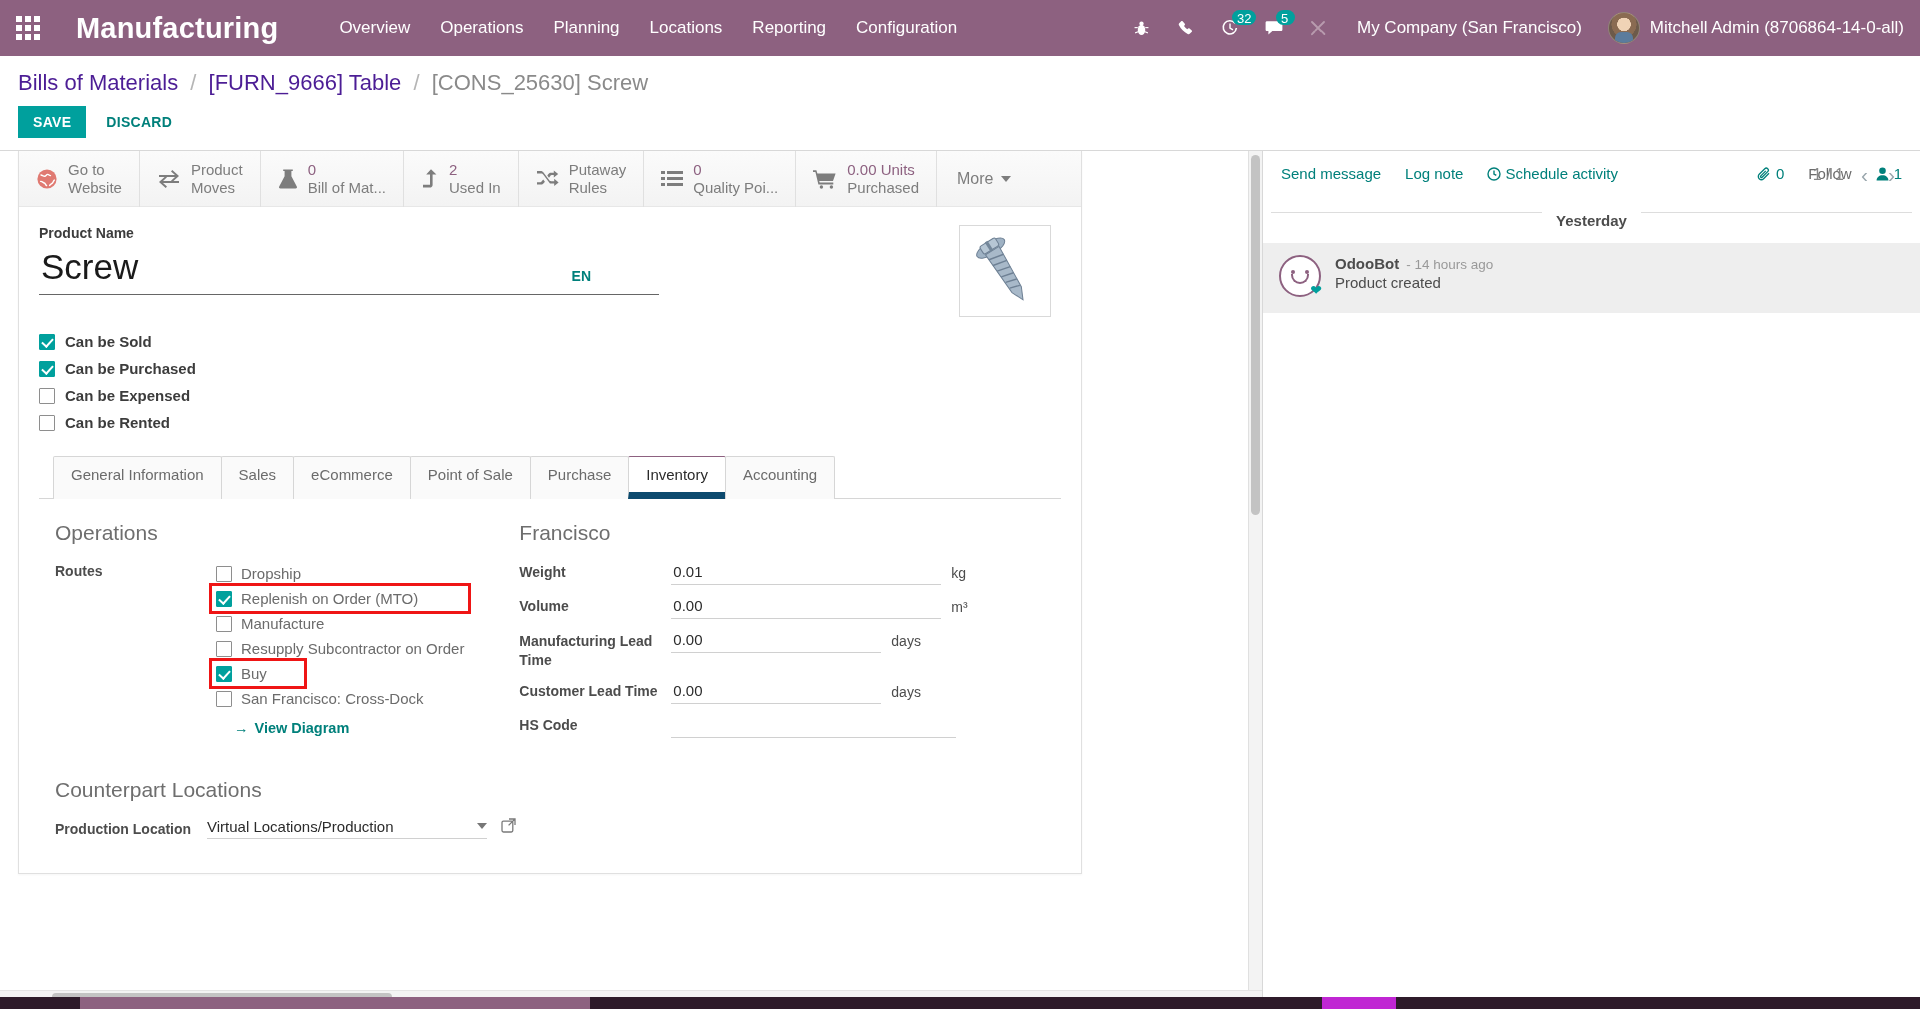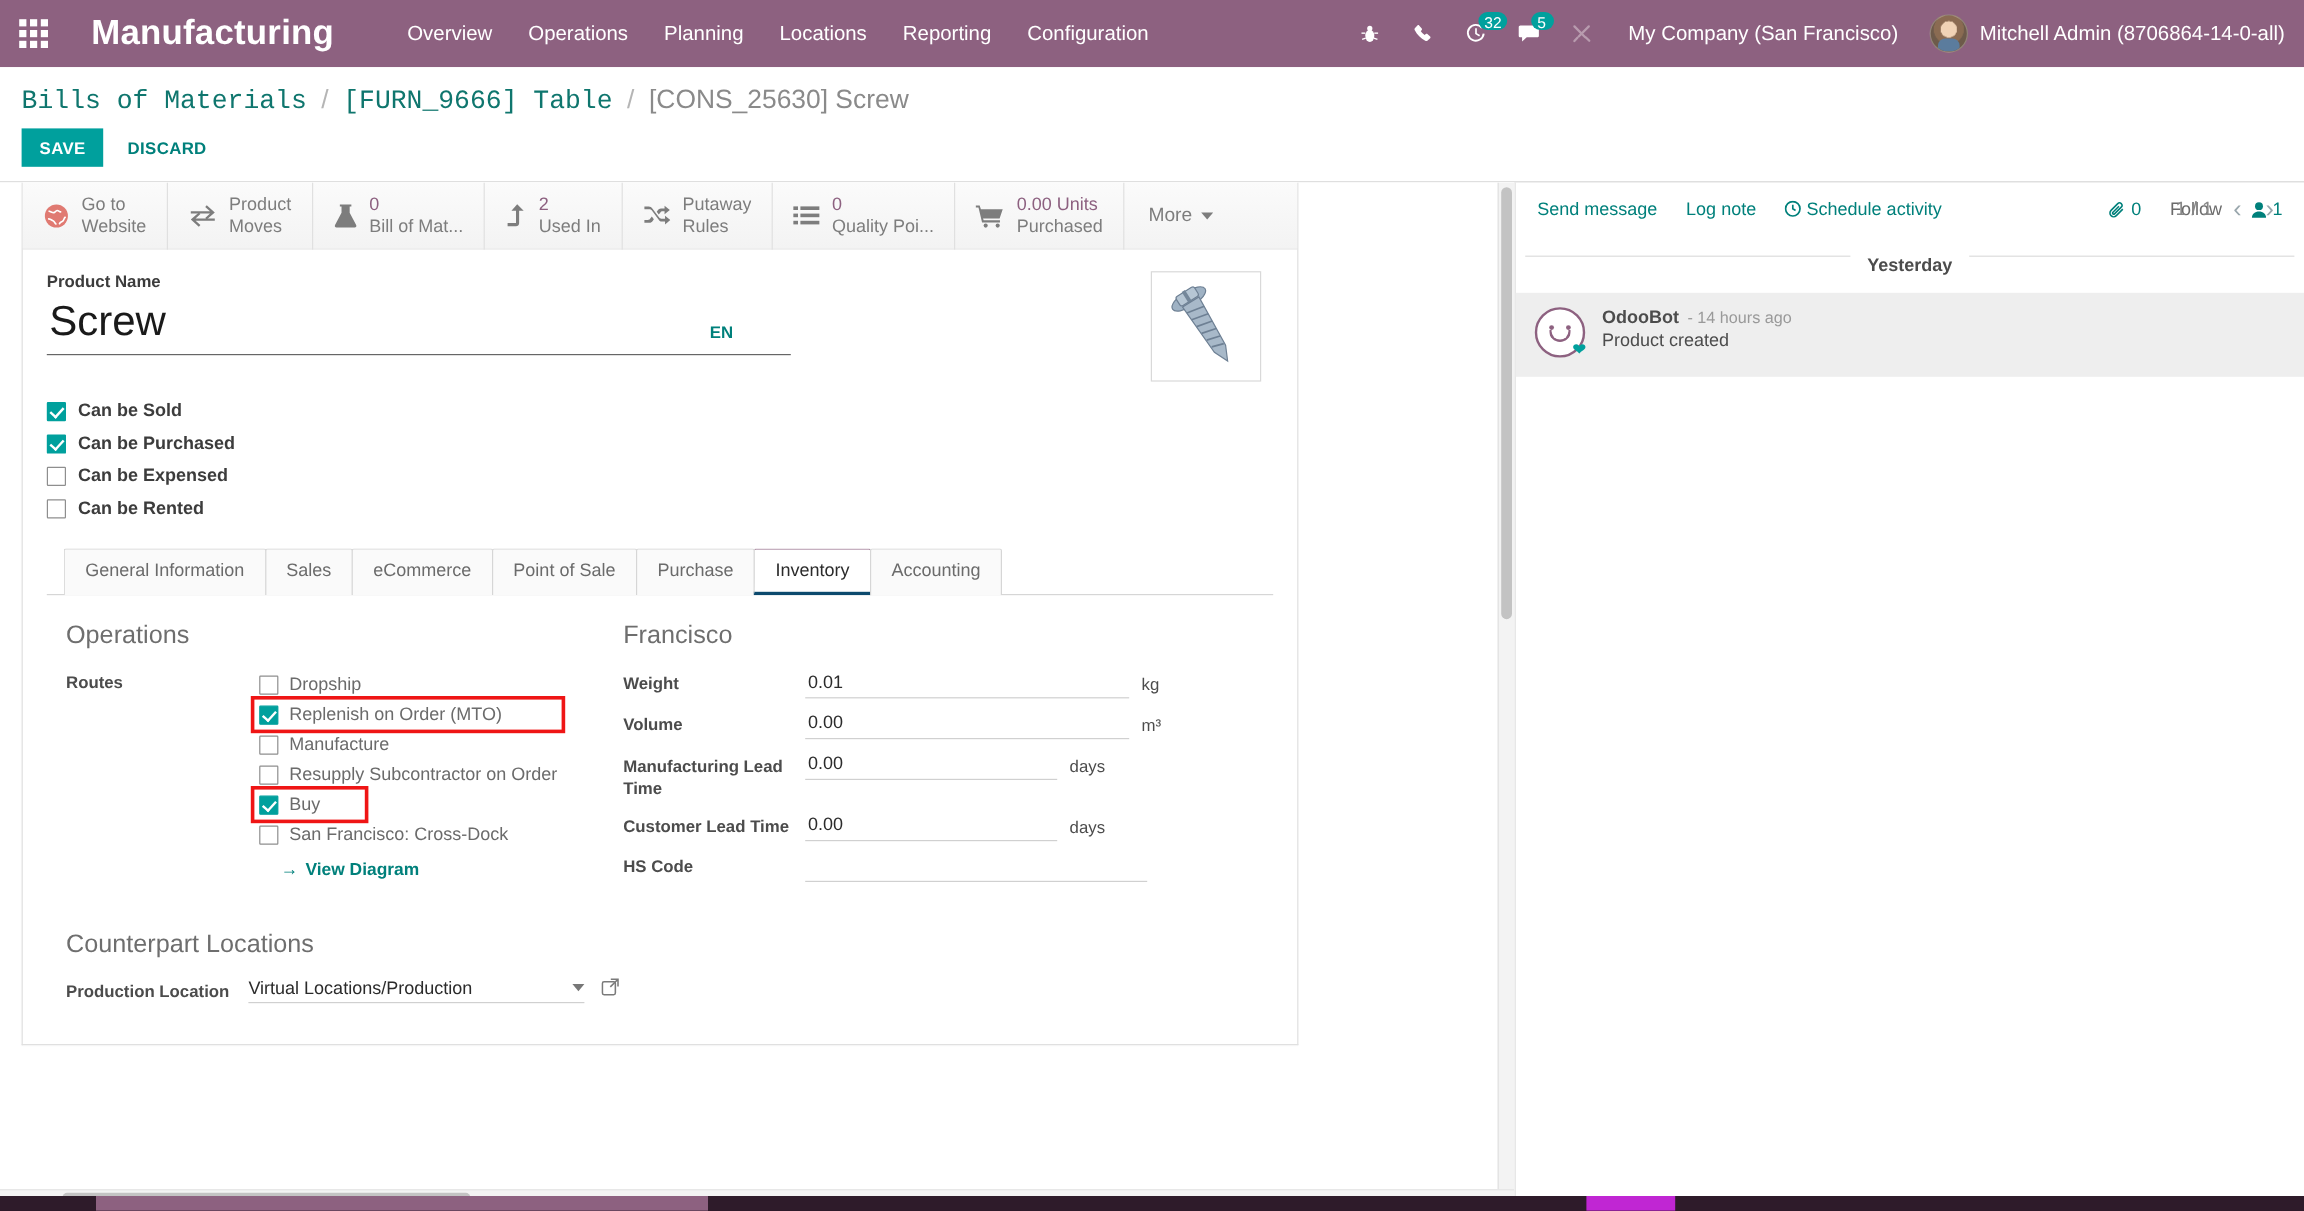--- a/index.html
+++ b/index.html
@@ -112,24 +112,23 @@
     border-bottom: 1px solid #d8d8d8;
     padding: 0 18px;
     position: relative;
   }
   .breadcrumb {
     font-size: 22px;
     padding: 14px 0 4px 0;
     white-space: nowrap;
   }
   .breadcrumb a {
-    color: #0f766e;
+    color: #4c1d95;
     text-decoration: none;
     cursor: pointer;
-    font-family: Liberation Mono, monospace;
   }
   .breadcrumb .sep { color: #b5b5b5; padding: 0 6px; }
   .breadcrumb .current { color: #8a8a8a; }
   .cp-actions {
     display: flex;
     align-items: center;
     gap: 8px;
     padding: 6px 0 12px 0;
   }
   .btn-save {
@@ -238,21 +237,21 @@
     padding: 2px 0 5px 2px;
     flex: 1;
     outline: none;
   }
   .lang-badge {
     color: #00807b;
     font-size: 14px;
     font-weight: 700;
     padding: 0 0 10px 0;
     cursor: pointer;
-    margin-right: 48px;
+    margin-right: 68px;
   }
   .product-image {
     width: 92px; height: 92px;
     border: 1px solid #d9d9d9;
     margin-left: auto;
     margin-right: 10px;
     background: #fff;
     position: relative;
     display:flex; align-items:center; justify-content:center;
     flex: none;
@@ -300,21 +299,21 @@
     cursor: pointer;
     white-space: nowrap;
     border-radius: 2px 2px 0 0;
     position: relative;
     top: 1px;
   }
   .tab.active {
     background: #ffffff;
     color: #2b2b2b;
     border-top: 1px solid #8d6180;
-    border-bottom: 3px solid #0c4a6e;
+    border-bottom: 7px solid #0c4a6e;
   }
 
   .tab-pane { padding: 22px 0 0 16px; display: flex; gap: 0; }
   .col-left { width: 480px; }
   .col-right { width: 560px; }
   .group-title {
     font-size: 21px;
     color: #6e6e6e;
     font-weight: 400;
     margin: 0 0 14px 0;

